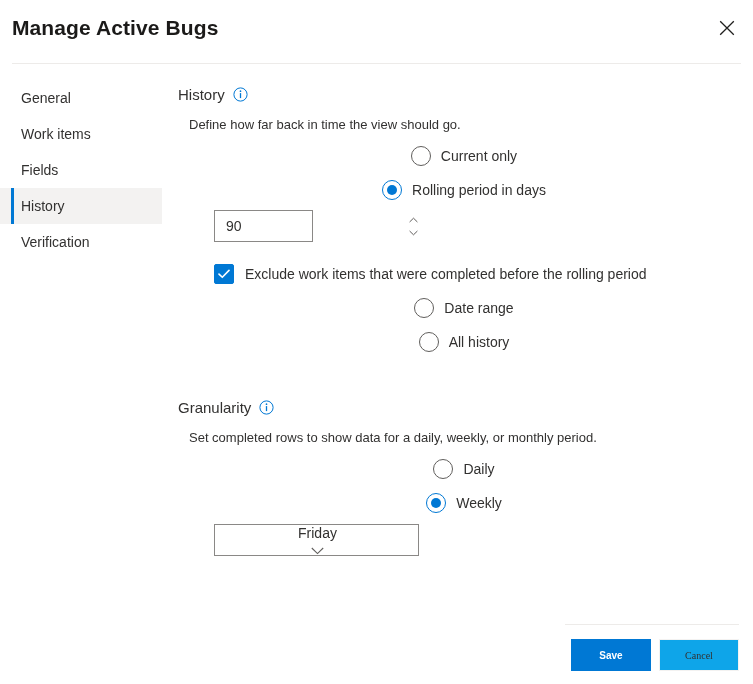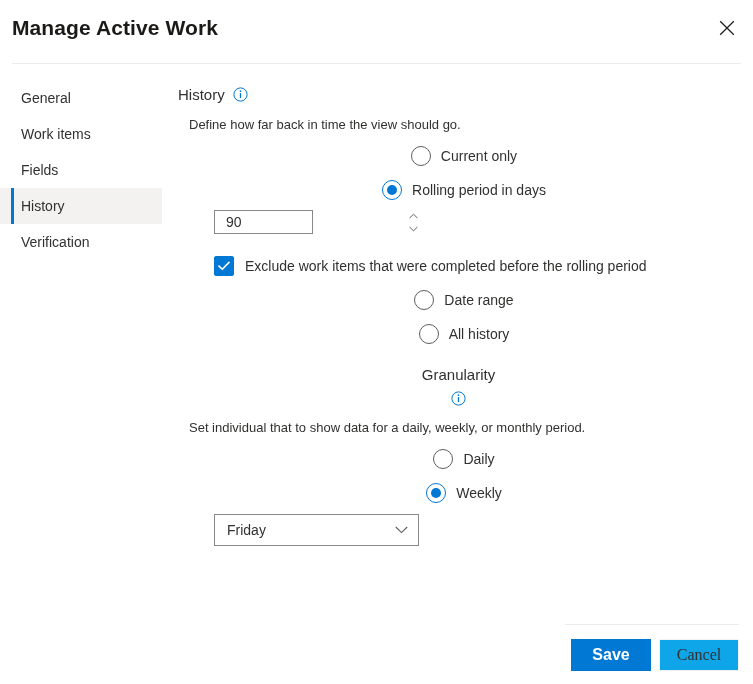--- a/index.html
+++ b/index.html
@@ -140,21 +140,21 @@
   }
   .radio-label {
     margin-left: 10px;
     font-size: 14px;
     color: #323130;
   }
 
   
   .spin-wrap {
     margin: 10px 0 0 36px;
-    width: 99px; height: 24px;
+    width: 99px; height: 32px;
     border: 1px solid #8a8886;
     background: #fff;
     display: flex;
     align-items: stretch;
   }
   .spin-value {
     flex: 1;
     display: flex;
     align-items: center;
     padding-left: 11px;
@@ -209,20 +209,21 @@
     width: 205px; height: 32px;
     border: 1px solid #8a8886;
     background: #fff;
     display: flex;
     align-items: center;
     justify-content: space-between;
     padding: 0 10px 0 12px;
     cursor: pointer;
     font-size: 14px;
     color: #323130;
+    flex-direction: column;
   }
   .chev { color: #605e5c; display: flex; align-items: center; }
 
   
   .footer {
     position: absolute;
     left: 0; right: 0; bottom: 0;
     height: 72px;
   }
   .footer-divider {
@@ -234,21 +235,21 @@
   .footer-buttons {
     position: absolute;
     right: 14px; top: 27px;
     display: flex;
     gap: 8px;
   }
   .btn {
     height: 32px;
     min-width: 80px;
     padding: 0 16px;
-    font-size: 16px;
+    font-size: 10px;
     font-family: "Liberation Sans", sans-serif;
     border: 1px solid transparent;
     cursor: pointer;
     display: inline-flex;
     align-items: center;
     justify-content: center;
   }
   .btn-primary {
     background: #0078d4;
     color: #ffffff;
@@ -258,21 +259,21 @@
     background: #0ea5e9;
     color: #323130;
     border-color: #f3f2f1;
     font-family: Liberation Serif, serif;
   }
 </style>
 </head>
 <body>
 
 <div class="dialog-header">
-  <div class="dialog-title">Manage Active Work</div>
+  <div class="dialog-title">Manage Active Bugs</div>
   <button class="close-btn">
     <span>
       <svg width="16" height="16" viewBox="0 0 16 16" aria-hidden="true">
         <path d="M1.2 1.2 L14.8 14.8 M14.8 1.2 L1.2 14.8" stroke="#201f1e" stroke-width="1.3" fill="none"></path>
       </svg>
     </span>
   </button>
   <div class="header-divider"></div>
 </div>
 
@@ -350,31 +351,31 @@
     <div class="radio-row">
       <span class="radio"></span>
       <span class="radio-label">Date range</span>
     </div>
 
     <div class="radio-row">
       <span class="radio"></span>
       <span class="radio-label">All history</span>
     </div>
 
-    <div class="section-head" style="margin-top:22px;flex-direction:column;">
+    <div class="section-head" style="margin-top:47px;">
       <span class="section-title">Granularity</span>
       <span class="info-icon">
         <svg width="15" height="15" viewBox="0 0 15 15" aria-hidden="true">
           <circle cx="7.5" cy="7.5" r="6.6" fill="none" stroke="#0078d4" stroke-width="1"></circle>
           <circle cx="7.5" cy="4.2" r="0.85" fill="#0078d4"></circle>
           <rect x="6.85" y="6.1" width="1.3" height="5" fill="#0078d4"></rect>
         </svg>
       </span>
     </div>
-    <div class="section-desc">Set individual that to show data for a daily, weekly, or monthly period.</div>
+    <div class="section-desc">Set completed rows to show data for a daily, weekly, or monthly period.</div>
 
     <div class="radio-row">
       <span class="radio"></span>
       <span class="radio-label">Daily</span>
     </div>
 
     <div class="radio-row">
       <span class="radio checked"></span>
       <span class="radio-label">Weekly</span>
     </div>

